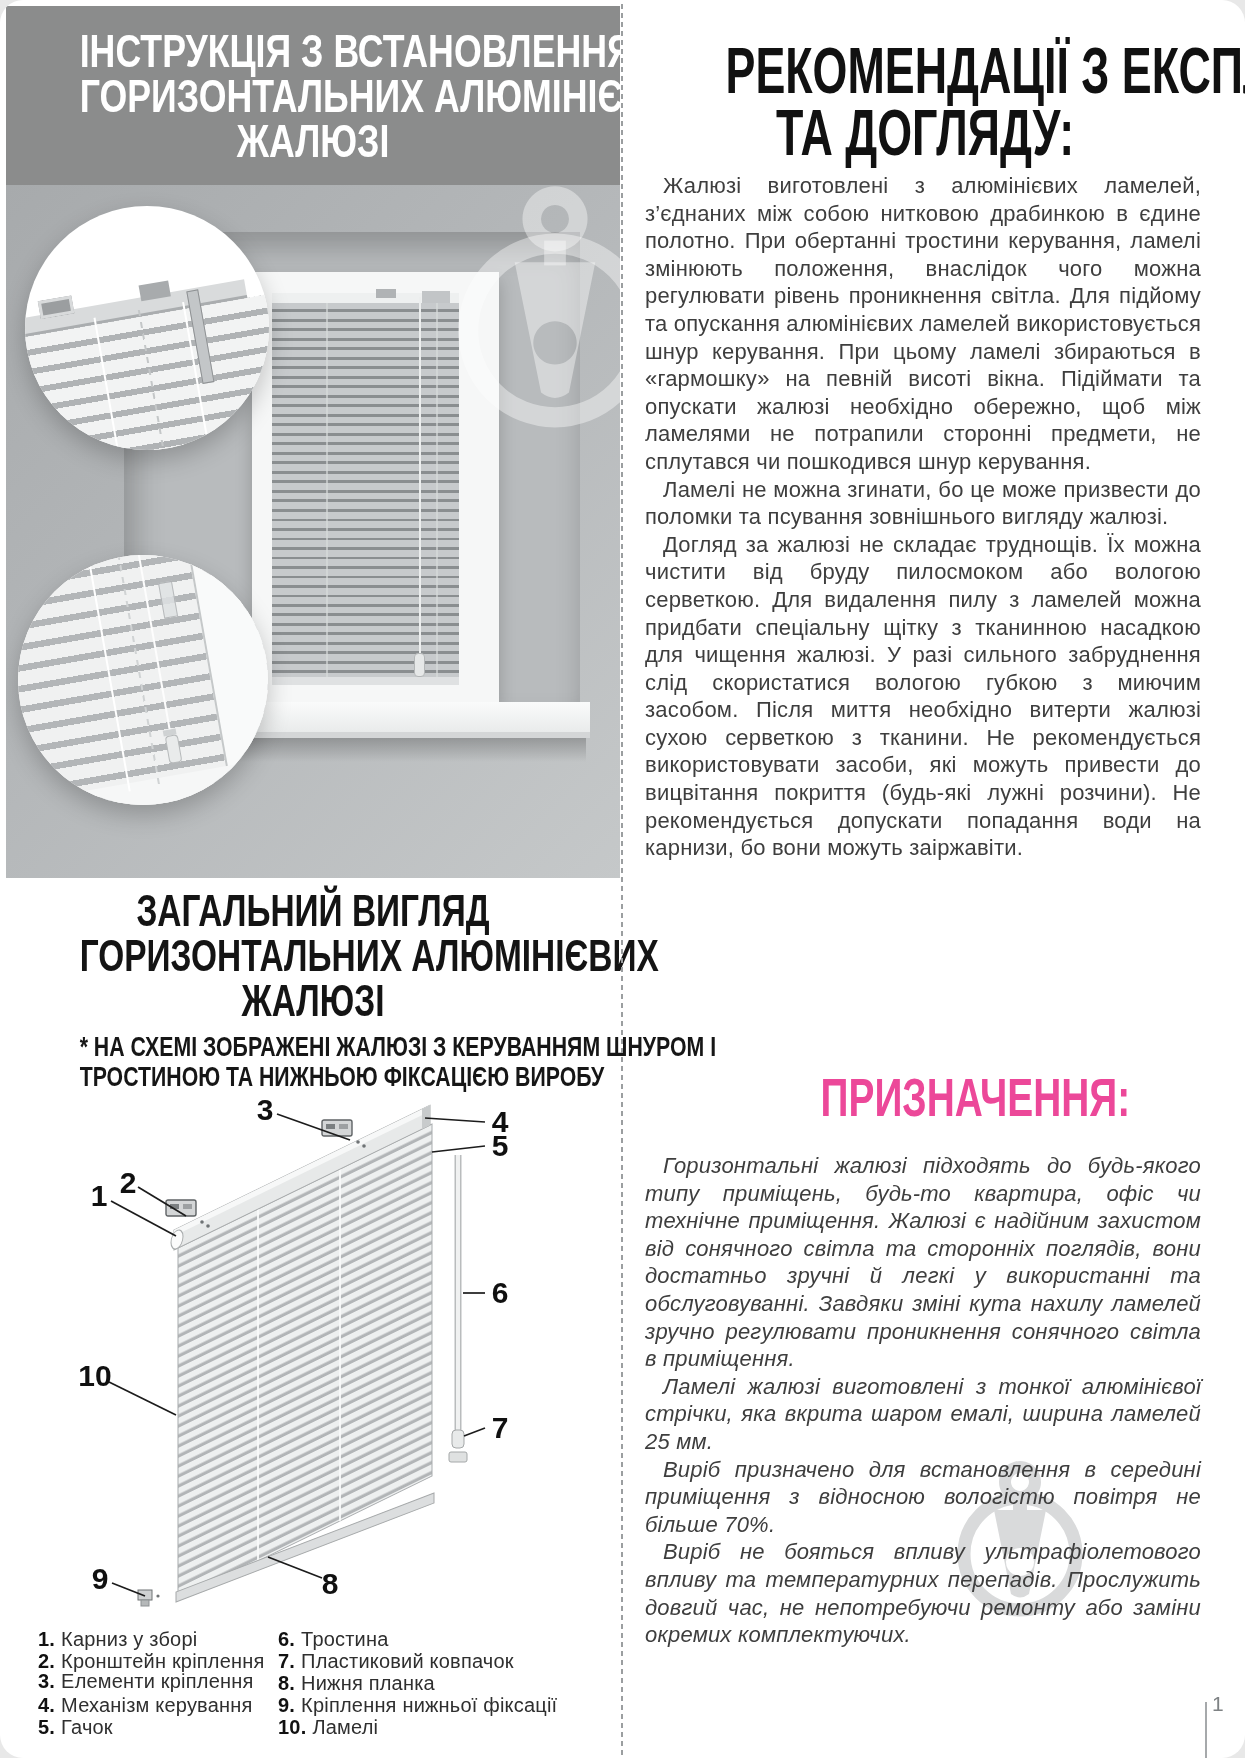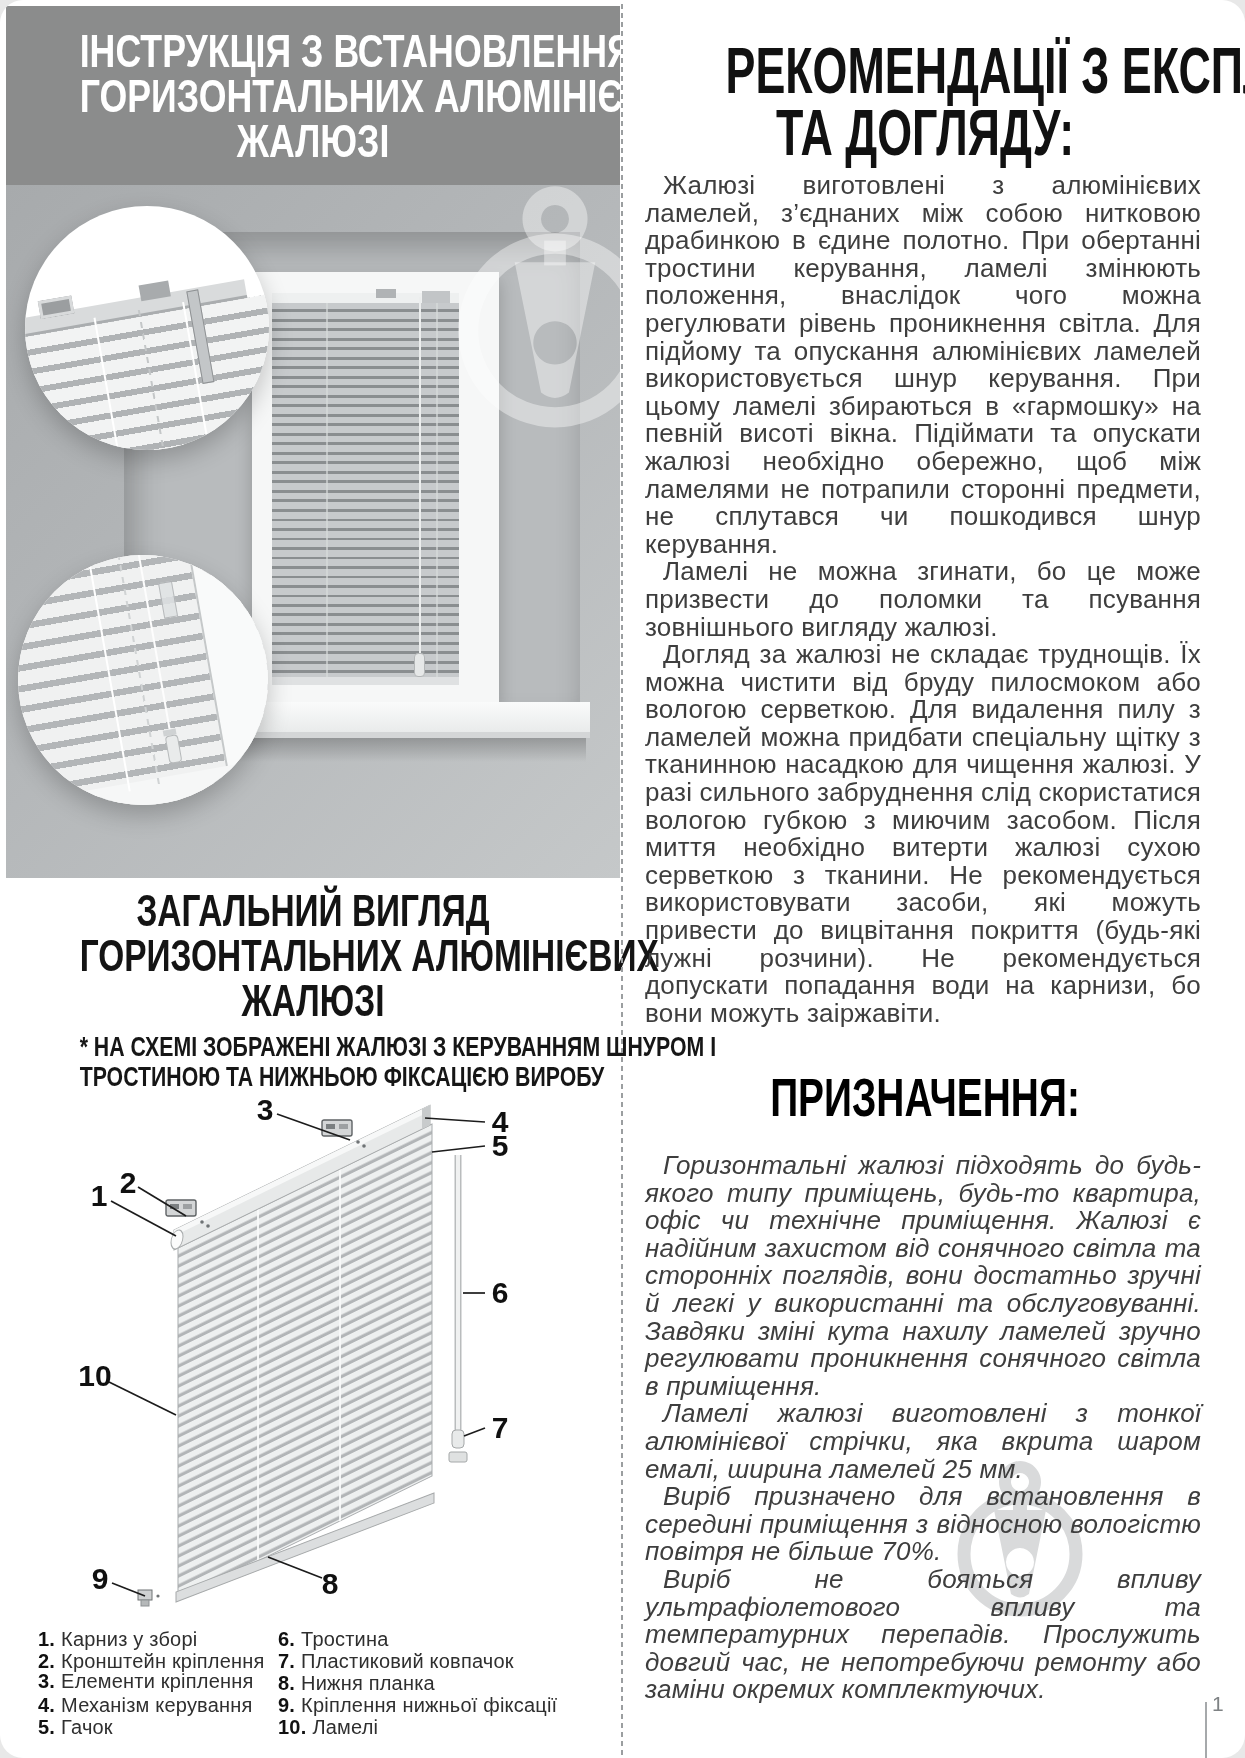--- a/index.html
+++ b/index.html
@@ -65,25 +65,25 @@
   .note{left:6px;top:1032px;width:614px;text-align:center;color:#161616;}
   .note .tl{display:block;font-weight:700;font-size:28px;line-height:30px;white-space:nowrap;}
   .diagram{left:0;top:1080px;width:622px;height:560px;}
   .dnum{position:absolute;transform:translate(-50%,-50%);font-weight:700;font-size:30px;color:#101010;}
   
   .divider{left:621px;top:4px;width:2px;height:1754px;
            background:repeating-linear-gradient(180deg,#9b9ea0 0 5px,transparent 5px 9px);}
   .rc-title{left:640px;top:40px;width:570px;text-align:center;color:#111;}
   .rc-title .tl{display:block;font-weight:700;font-size:64px;line-height:62px;white-space:nowrap;
                 transform:scaleX(.70);}
-  .tblock{left:645px;width:556px;color:#3e3e3e;font-size:26px;line-height:27.6px;
+  .tblock{left:645px;width:556px;color:#3e3e3e;font-size:22px;line-height:27.6px;
           text-align:justify;letter-spacing:.2px;z-index:2;}
   .tblock p{margin:0;text-indent:18px;}
   .care{top:172px;}
-  .purpose-title{left:640px;top:1070px;width:570px;text-align:center;color:#000000;}
+  .purpose-title{left:640px;top:1070px;width:570px;text-align:right;color:#ec4899;}
   .purpose-title .tl{display:block;font-weight:700;font-size:54px;line-height:54px;white-space:nowrap;
                      transform:scaleX(.72);}
   .purpose{top:1152px;font-style:italic;}
   .wm2{left:920px;top:1444px;width:200px;height:200px;z-index:1;}
   .footer-rule{left:1205px;top:1702px;width:2px;height:56px;background:#a6a9ab;}
   .page-num{left:1212px;top:1692px;font-size:21px;color:#7e8284;}
   
   .legend{left:0;top:1628px;width:620px;font-size:20px;color:#2f2f2f;}
   .lrow{position:absolute;white-space:nowrap;letter-spacing:.2px;}
   .lrow b{font-weight:700;margin-right:6px;color:#111;}

